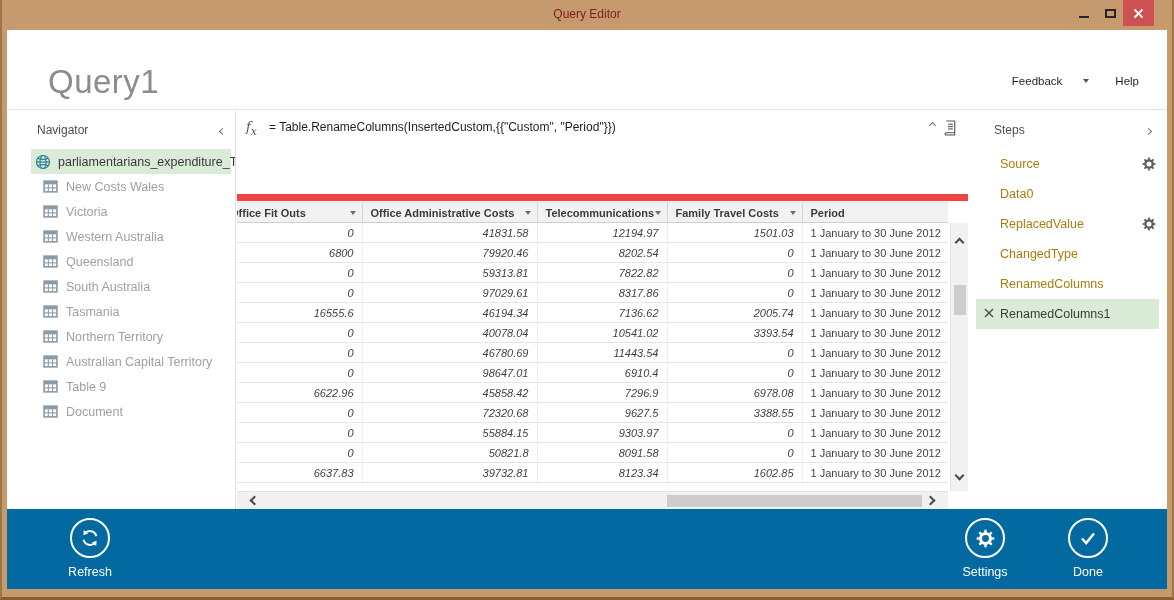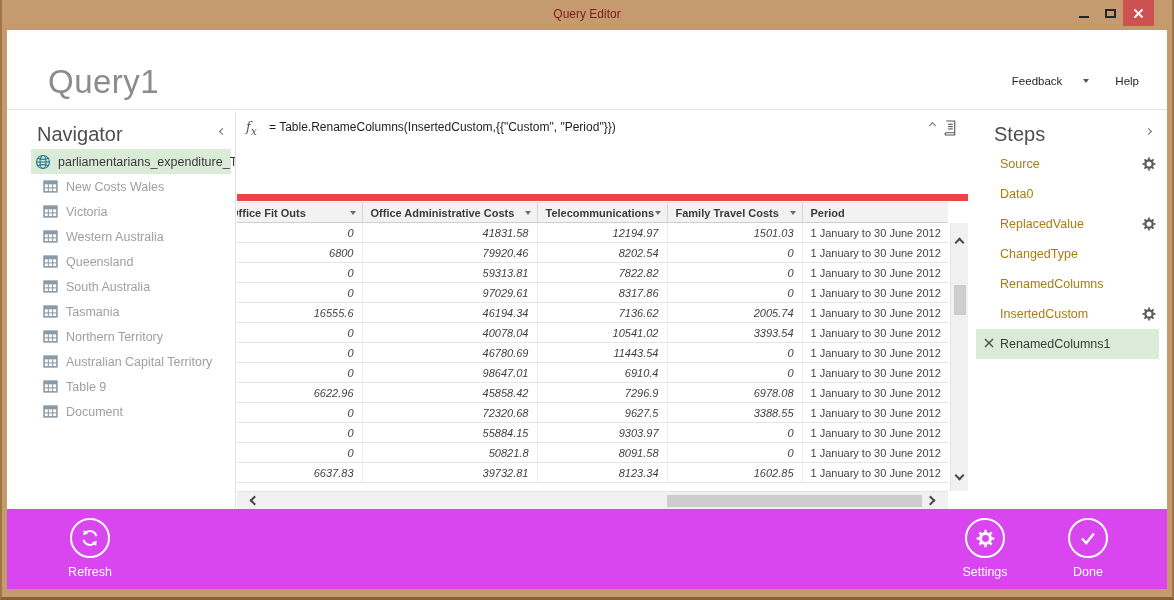--- a/index.html
+++ b/index.html
@@ -18,21 +18,21 @@
   .content{position:absolute;top:30px;left:5px;right:5px;bottom:8px;background:#fff;}
   
   .page-header{position:absolute;top:0;left:0;right:0;height:80px;border-bottom:1px solid #e4e4e4;}
   .query-title{position:absolute;left:30px;top:22px;font-size:33px;font-weight:normal;color:#8c8c8c;margin:11px;letter-spacing:0.5px;}
   .header-links{position:absolute;right:28px;top:45px;font-size:11.5px;color:#262626;display:flex;gap:26px;align-items:center;}
   .hlink{cursor:pointer;display:flex;align-items:center;gap:21px;}
   .dd-tri{width:0;height:0;border-left:3.5px solid transparent;border-right:3.5px solid transparent;border-top:4px solid #555;display:inline-block;}
   
   .main{position:absolute;top:81px;left:0;right:0;bottom:80px;background:#fff;}
   .panel-head{position:relative;height:38px;}
-  .panel-title{position:absolute;left:30px;top:12px;font-size:20px;color:#4e4e4e;}
+  .panel-title{position:absolute;left:30px;top:12px;font-size:12px;color:#4e4e4e;}
   .chev{display:inline-block;width:7px;height:7px;border-left:2px solid #4a4a4a;border-bottom:2px solid #4a4a4a;}
   .chev.sm{width:5px;height:5px;border-width:1.5px;border-color:#6e6e6e;}
   .rot-left{transform:rotate(45deg);}   .rot-right{transform:rotate(225deg);}
   .rot-up{transform:rotate(135deg);}    .rot-down{transform:rotate(-45deg);}
   
   .navigator{position:absolute;left:0;top:0;bottom:0;width:229px;border-right:1px solid #e0e0e0;overflow:hidden;}
   .nav-collapse{position:absolute;right:10px;top:18px;cursor:pointer;}
   .nav-item{height:25px;display:flex;align-items:center;gap:6px;margin:0 4px 0 24px;padding:0 4px;
             font-size:12.5px;color:#9e9fa1;cursor:pointer;white-space:nowrap;}
   .nav-item:not(.selected){padding-left:12px;}
@@ -64,21 +64,21 @@
   
   .vscroll{position:absolute;right:0;top:21px;bottom:0;width:18px;background:#f1f1f1;border-left:1px solid #e3e3e3;}
   .vscroll .up{position:absolute;top:16px;left:5px;}
   .vscroll .down{position:absolute;bottom:12px;left:5px;}
   .vthumb{position:absolute;top:62px;left:3px;width:12px;height:30px;background:#cdcdcd;}
   .hscroll{position:absolute;left:0;right:20px;bottom:0;height:18px;background:#f1f1f1;border-top:1px solid #e3e3e3;}
   .hscroll .left{position:absolute;left:14px;top:5px;}
   .hscroll .right{position:absolute;right:14px;top:5px;}
   .hthumb{position:absolute;left:430px;top:3px;width:255px;height:12px;background:#cdcdcd;}
   
-  .footer{position:absolute;left:0;right:0;bottom:0;height:80px;background:#d946ef;}
+  .footer{position:absolute;left:0;right:0;bottom:0;height:80px;background:#0369a1;}
   .fbtn{position:absolute;top:9px;width:86px;text-align:center;color:#fff;font-size:12.5px;cursor:pointer;}
   .fcircle{width:40px;height:40px;border:2px solid #fff;border-radius:50%;margin:0 auto 7px auto;
            display:flex;align-items:center;justify-content:center;}
   .fbtn-refresh{left:40px;} .fbtn-settings{left:935px;} .fbtn-done{left:1038px;}
 </style>
 </head>
 <body>
 
 <div class="window">
 
@@ -461,36 +461,20 @@
                     <line x1="2.8" y1="13.2" x2="4.5" y2="11.5"></line>
                     <line x1="11.5" y1="4.5" x2="13.2" y2="2.8"></line>
                   </g>
                 </svg></span>
             </div>
             <div class="step-item">
               <span>ChangedType</span>
             </div>
             <div class="step-item">
               <span>RenamedColumns</span>
-            </div>
-            <div class="step-item">
-              <span>InsertedCustom</span>
-              <span class="step-gear"><svg width="14" height="14" viewBox="0 0 16 16">
-                  <circle cx="8" cy="8" r="4.2" fill="none" stroke="#595959" stroke-width="2.6"></circle>
-                  <g stroke="#595959" stroke-width="2">
-                    <line x1="8" y1="0.6" x2="8" y2="3"></line>
-                    <line x1="8" y1="13" x2="8" y2="15.4"></line>
-                    <line x1="0.6" y1="8" x2="3" y2="8"></line>
-                    <line x1="13" y1="8" x2="15.4" y2="8"></line>
-                    <line x1="2.8" y1="2.8" x2="4.5" y2="4.5"></line>
-                    <line x1="11.5" y1="11.5" x2="13.2" y2="13.2"></line>
-                    <line x1="2.8" y1="13.2" x2="4.5" y2="11.5"></line>
-                    <line x1="11.5" y1="4.5" x2="13.2" y2="2.8"></line>
-                  </g>
-                </svg></span>
             </div>
             <div class="step-item selected">
               <span><svg width="12" height="12" viewBox="0 0 12 12">
                   <g stroke="#4f4f4f" stroke-width="1.5">
                     <line x1="2" y1="2" x2="10" y2="10"></line>
                     <line x1="10" y1="2" x2="2" y2="10"></line>
                   </g>
                 </svg></span>
               <span>RenamedColumns1</span>
             </div>

